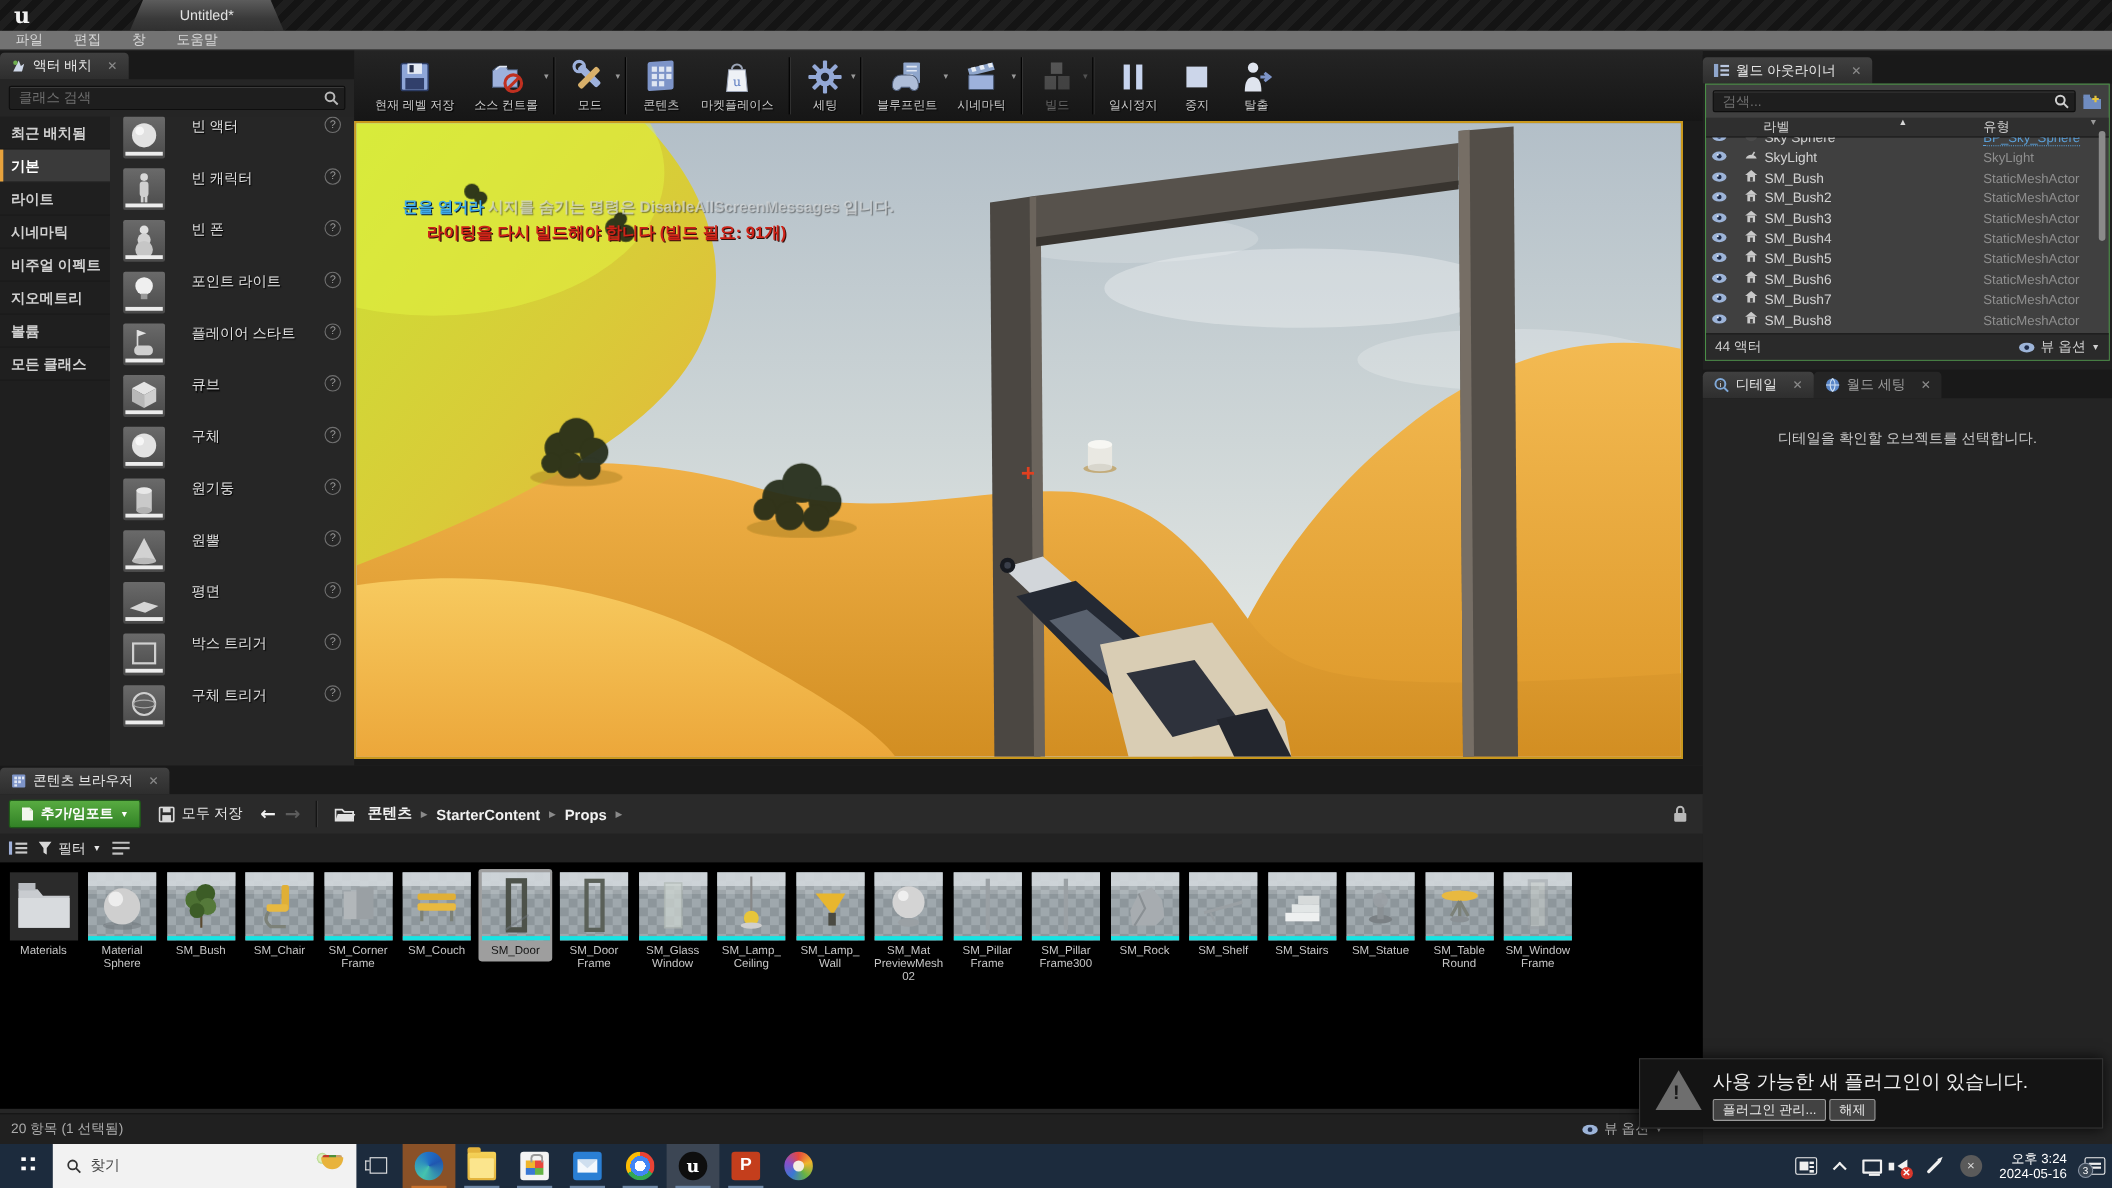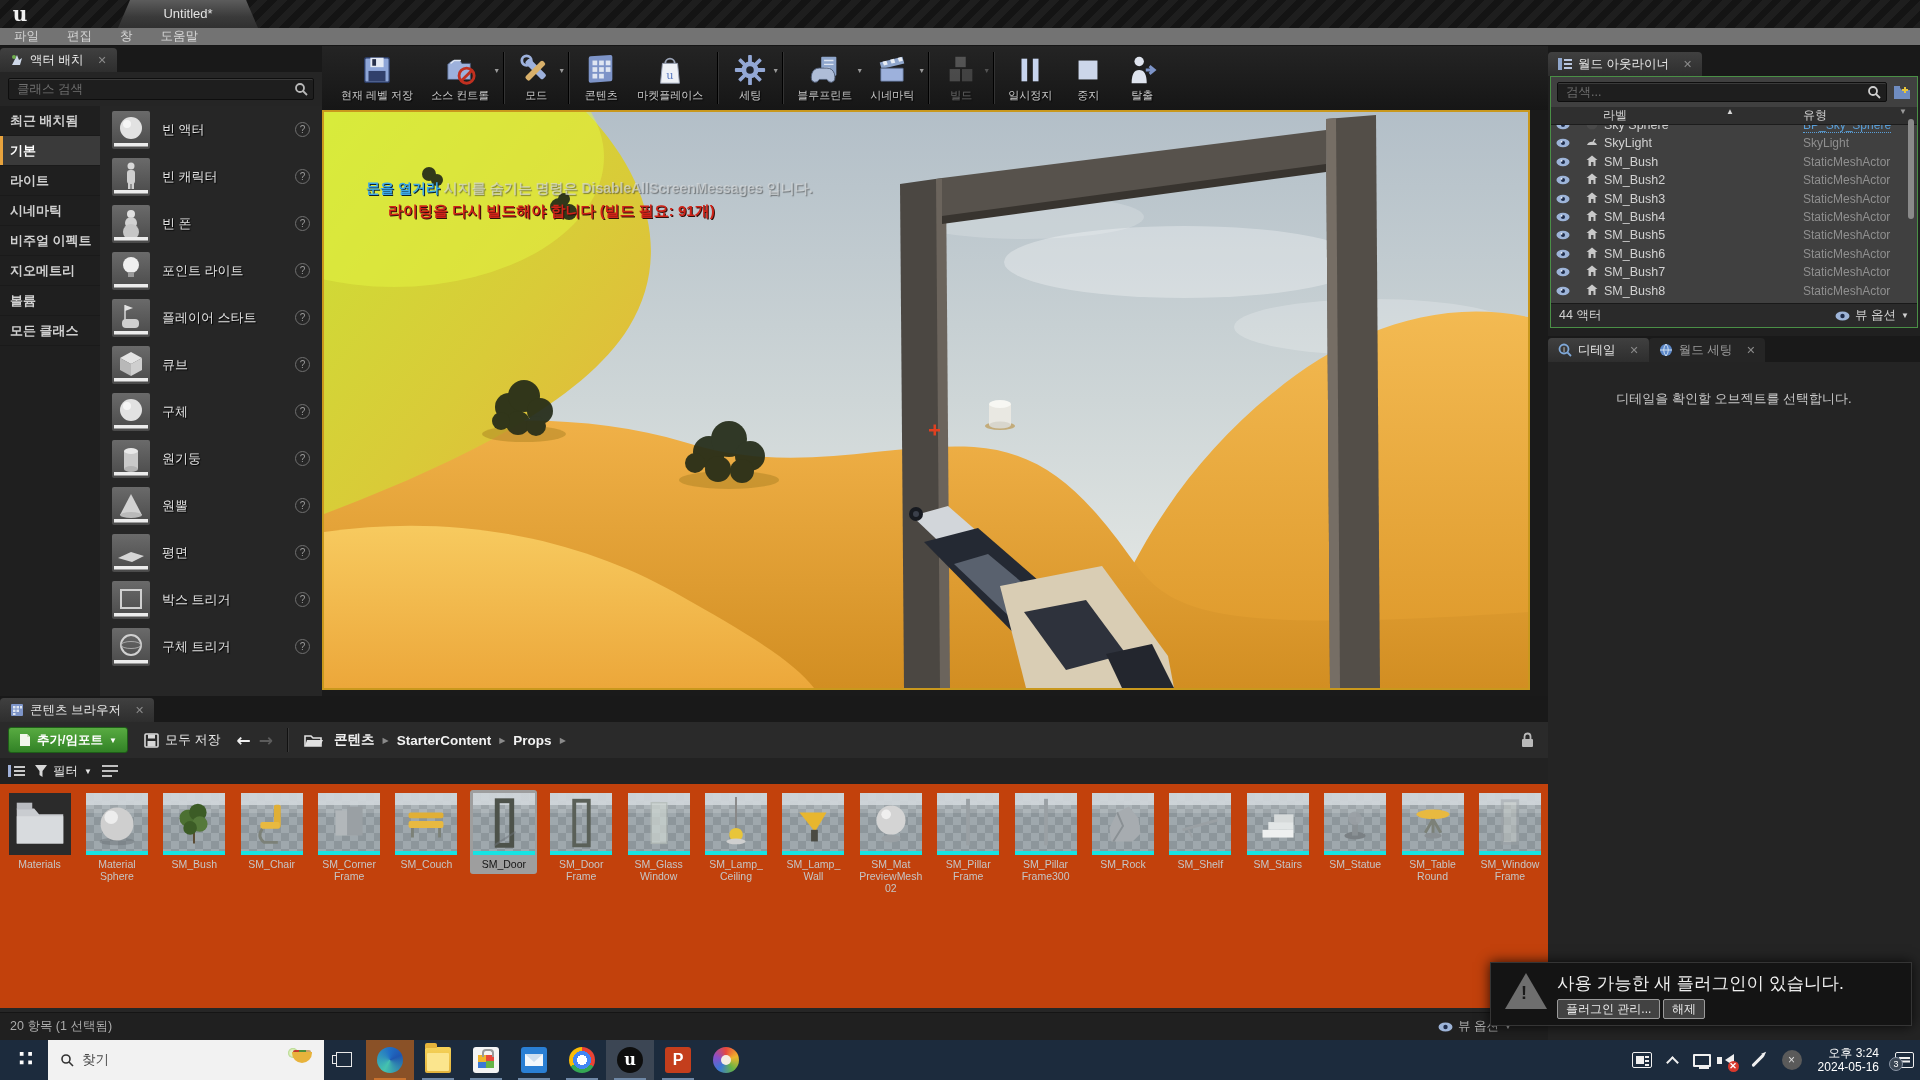--- a/index.html
+++ b/index.html
@@ -51,21 +51,21 @@
     color:#bdbdbd; font-size:12.5px; padding:0 24px 0 8px; outline:none; box-shadow:0 1px 0 #3a3a3a inset; }
   .search-dark::placeholder { color:#6f6f6f; }
   .mag { position:absolute; right:6px; top:4px; width:14px; height:14px; }
   #pa-body { position:absolute; left:0; top:60px; bottom:0; width:322px; display:flex; }
   #pa-cats { width:100px; background:#1f1f1f; }
   .cat { height:30px; line-height:30px; padding-left:10px; color:#cfcfcf; font-size:13px; font-weight:bold;
     border-bottom:1px solid #1a1a1a; position:relative; }
   .cat.active { background:#3a3a3a; color:#fff; }
   .cat.active::before { content:""; position:absolute; left:0; top:0; bottom:0; width:3px; background:#e8a33d; }
   #pa-items { flex:1; background:#262626; overflow:hidden; }
-  .pa-item { height:47px; display:flex; align-items:center; position:relative; }
+  .pa-item { height:47px; display:flex; align-items:flex-start; position:relative;gap:12px; }
   .pa-thumb { width:38px; height:38px; margin-left:12px; background:linear-gradient(#6a6a6a,#4a4a4a);
     border-radius:2px; position:relative; overflow:hidden; }
   .pa-label { margin-left:12px; color:#e2e2e2; font-size:13px; text-shadow:1px 1px 1px #000; }
   .helpdot { position:absolute; right:12px; width:15px; height:15px; border:1.5px solid #6f6f6f; border-radius:50%;
     color:#9a9a9a; font-size:10px; text-align:center; line-height:13px; }
 
   
   #toolbar { left:322px; top:46px; width:1226px; height:64px; background:linear-gradient(#242424,#161616);
     display:flex; align-items:center; padding-left:10px; }
   .tbtn { display:flex; flex-direction:column; align-items:center; padding:2px 9px; position:relative; }
@@ -106,22 +106,22 @@
     border-radius:3px; color:#fff; font-size:12.5px; font-weight:bold; display:flex; align-items:center; gap:6px; padding:0 10px; }
   .cb-tool { display:flex; align-items:center; gap:6px; color:#e6e6e6; font-size:13px; margin-left:16px; }
   .navarrow { font-size:17px; font-weight:bold; font-family:"DejaVu Sans",sans-serif; }
   .crumb { color:#f2f2f2; font-size:13.5px; font-weight:bold; }
   .crumb-sep { color:#8a8a8a; font-size:8px; margin:0 8px; font-family:"DejaVu Sans",sans-serif; }
   #cb-filter { position:absolute; left:0; top:62px; width:100%; height:26px; background:#222; display:flex; align-items:center; }
   #cb-search { position:relative; margin-left:8px; width:1398px; }
   .search-light { width:100%; height:20px; background:#a4a6a8; border:1px solid #7e8082; border-radius:2px;
     color:#4e5458; font-size:12.5px; padding:0 24px 0 8px; outline:none; }
   .search-light::placeholder { color:#5f6468; }
-  #cb-assets { position:absolute; left:0; top:88px; width:100%; height:224px; background:#c2410c;
-    display:flex; align-items:flex-start; padding:6px 0 0 6px;justify-content:space-between; }
+  #cb-assets { position:absolute; left:0; top:88px; width:100%; height:224px; background:#000000;
+    display:flex; align-items:flex-start; padding:6px 0 0 6px; }
   .asset { width:67px; margin-right:4.5px; display:flex; flex-direction:column; align-items:center; border-radius:3px; padding:3px 0 4px 0; }
   .asset.selected { background:#9e9e9e; }
   .asset-thumb { width:62px; height:62px; position:relative; overflow:hidden;
     background:linear-gradient(rgba(210,216,220,.9) 0 12px, rgba(255,255,255,.15) 12px 20px, transparent 20px),
       conic-gradient(#9fa8ad 25%, #8d969b 0 50%, #9fa8ad 0 75%, #8d969b 0) 0 0/16px 16px; }
   .asset-thumb.plain { background:#2b2b2b; }
   .asset-thumb .stripe { position:absolute; left:0; right:0; bottom:0; height:4px; background:#17e3e3; }
   .asset-label { margin-top:3px; width:66px; text-align:center; color:#c6c6c6; font-size:10.5px; line-height:12px;
     overflow-wrap:anywhere; }
   .asset.selected .asset-label { color:#141414; }

